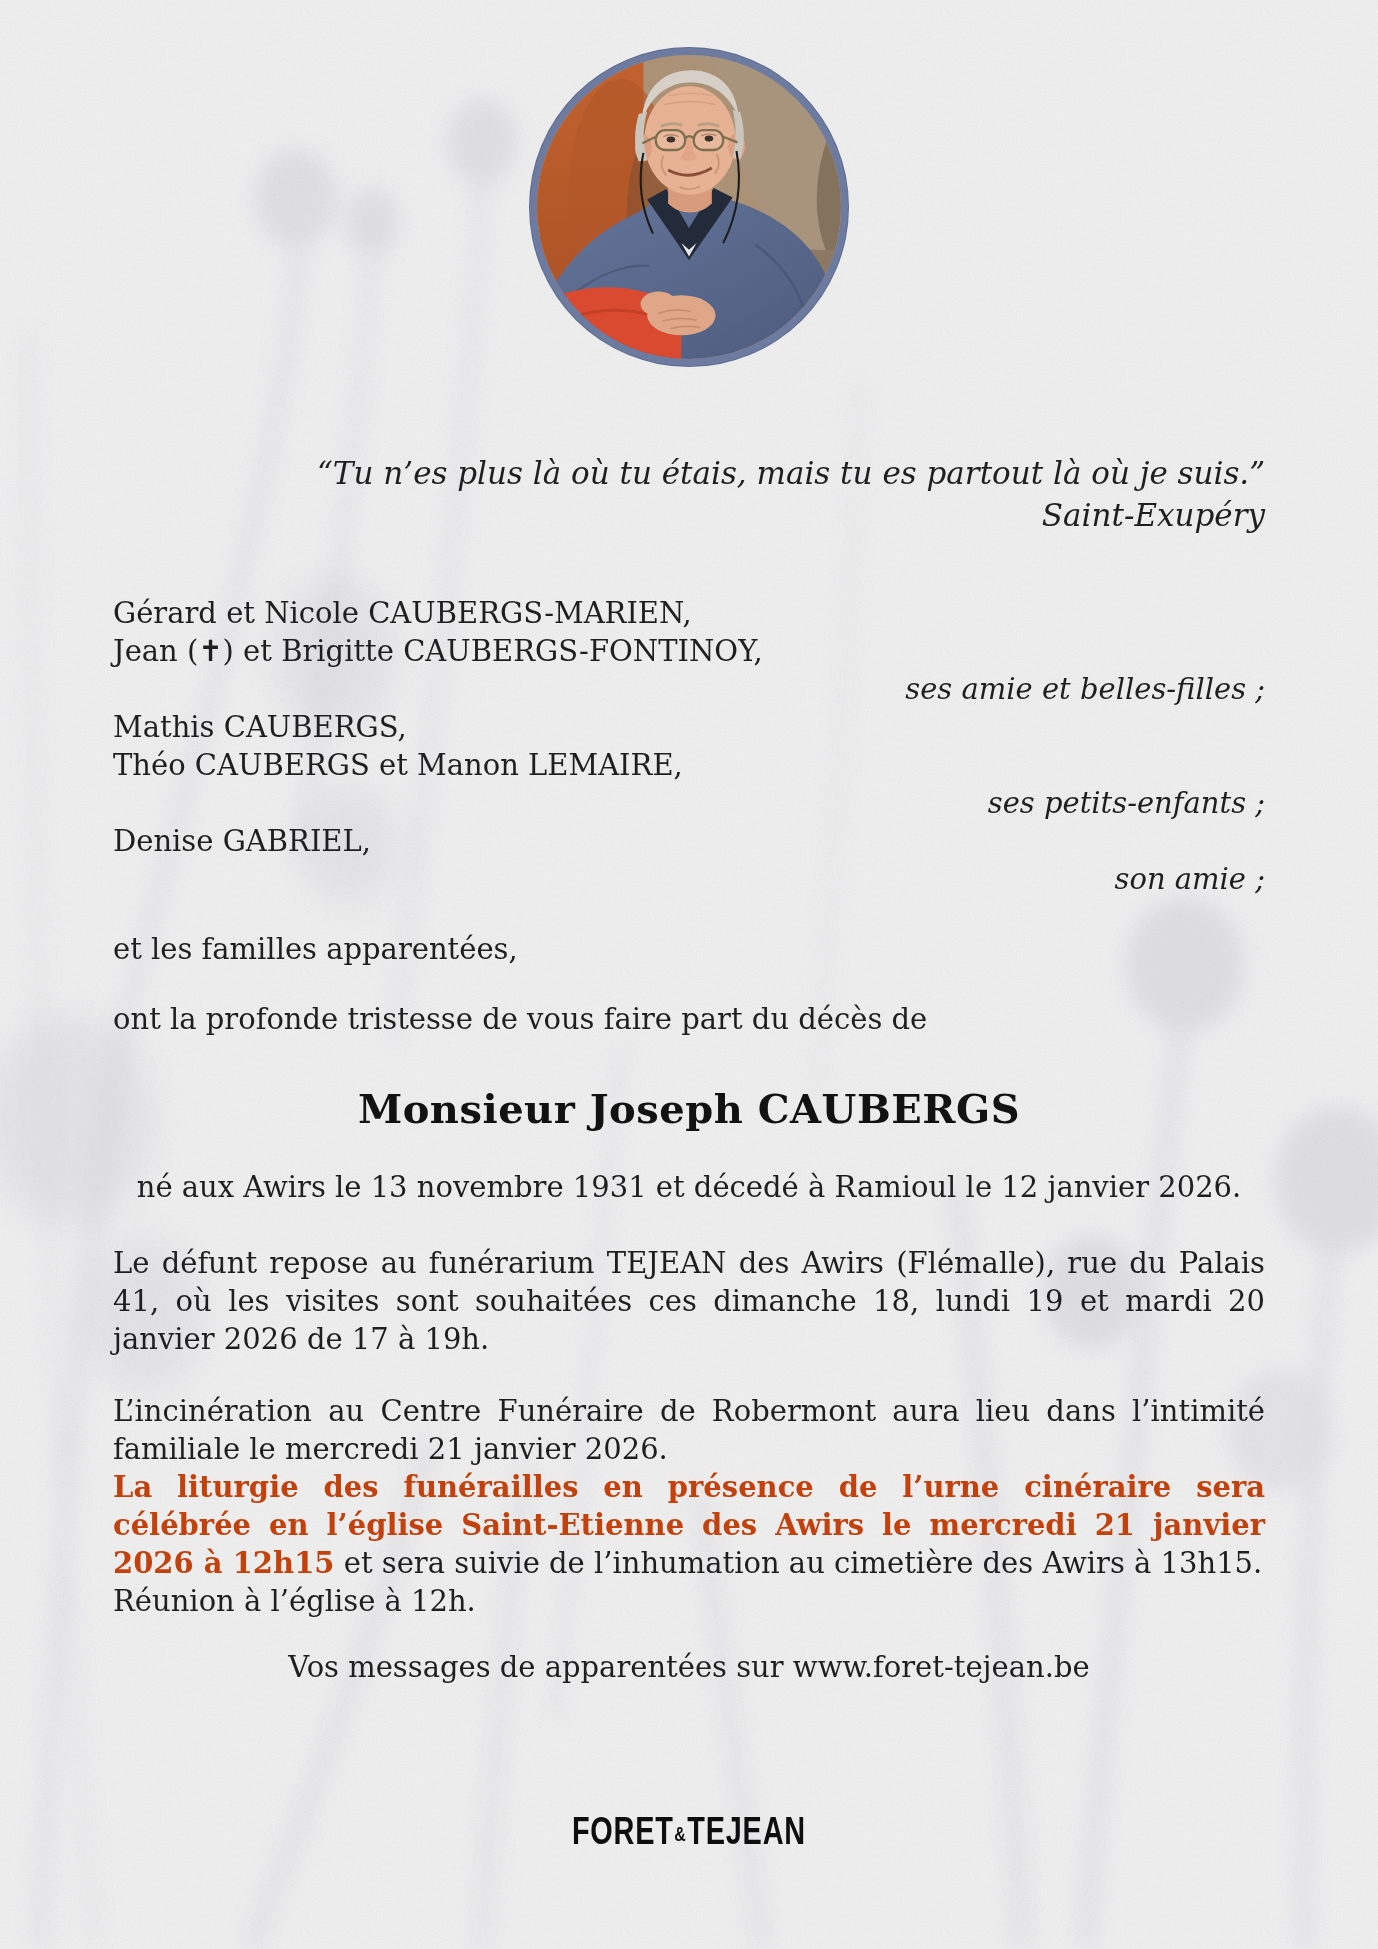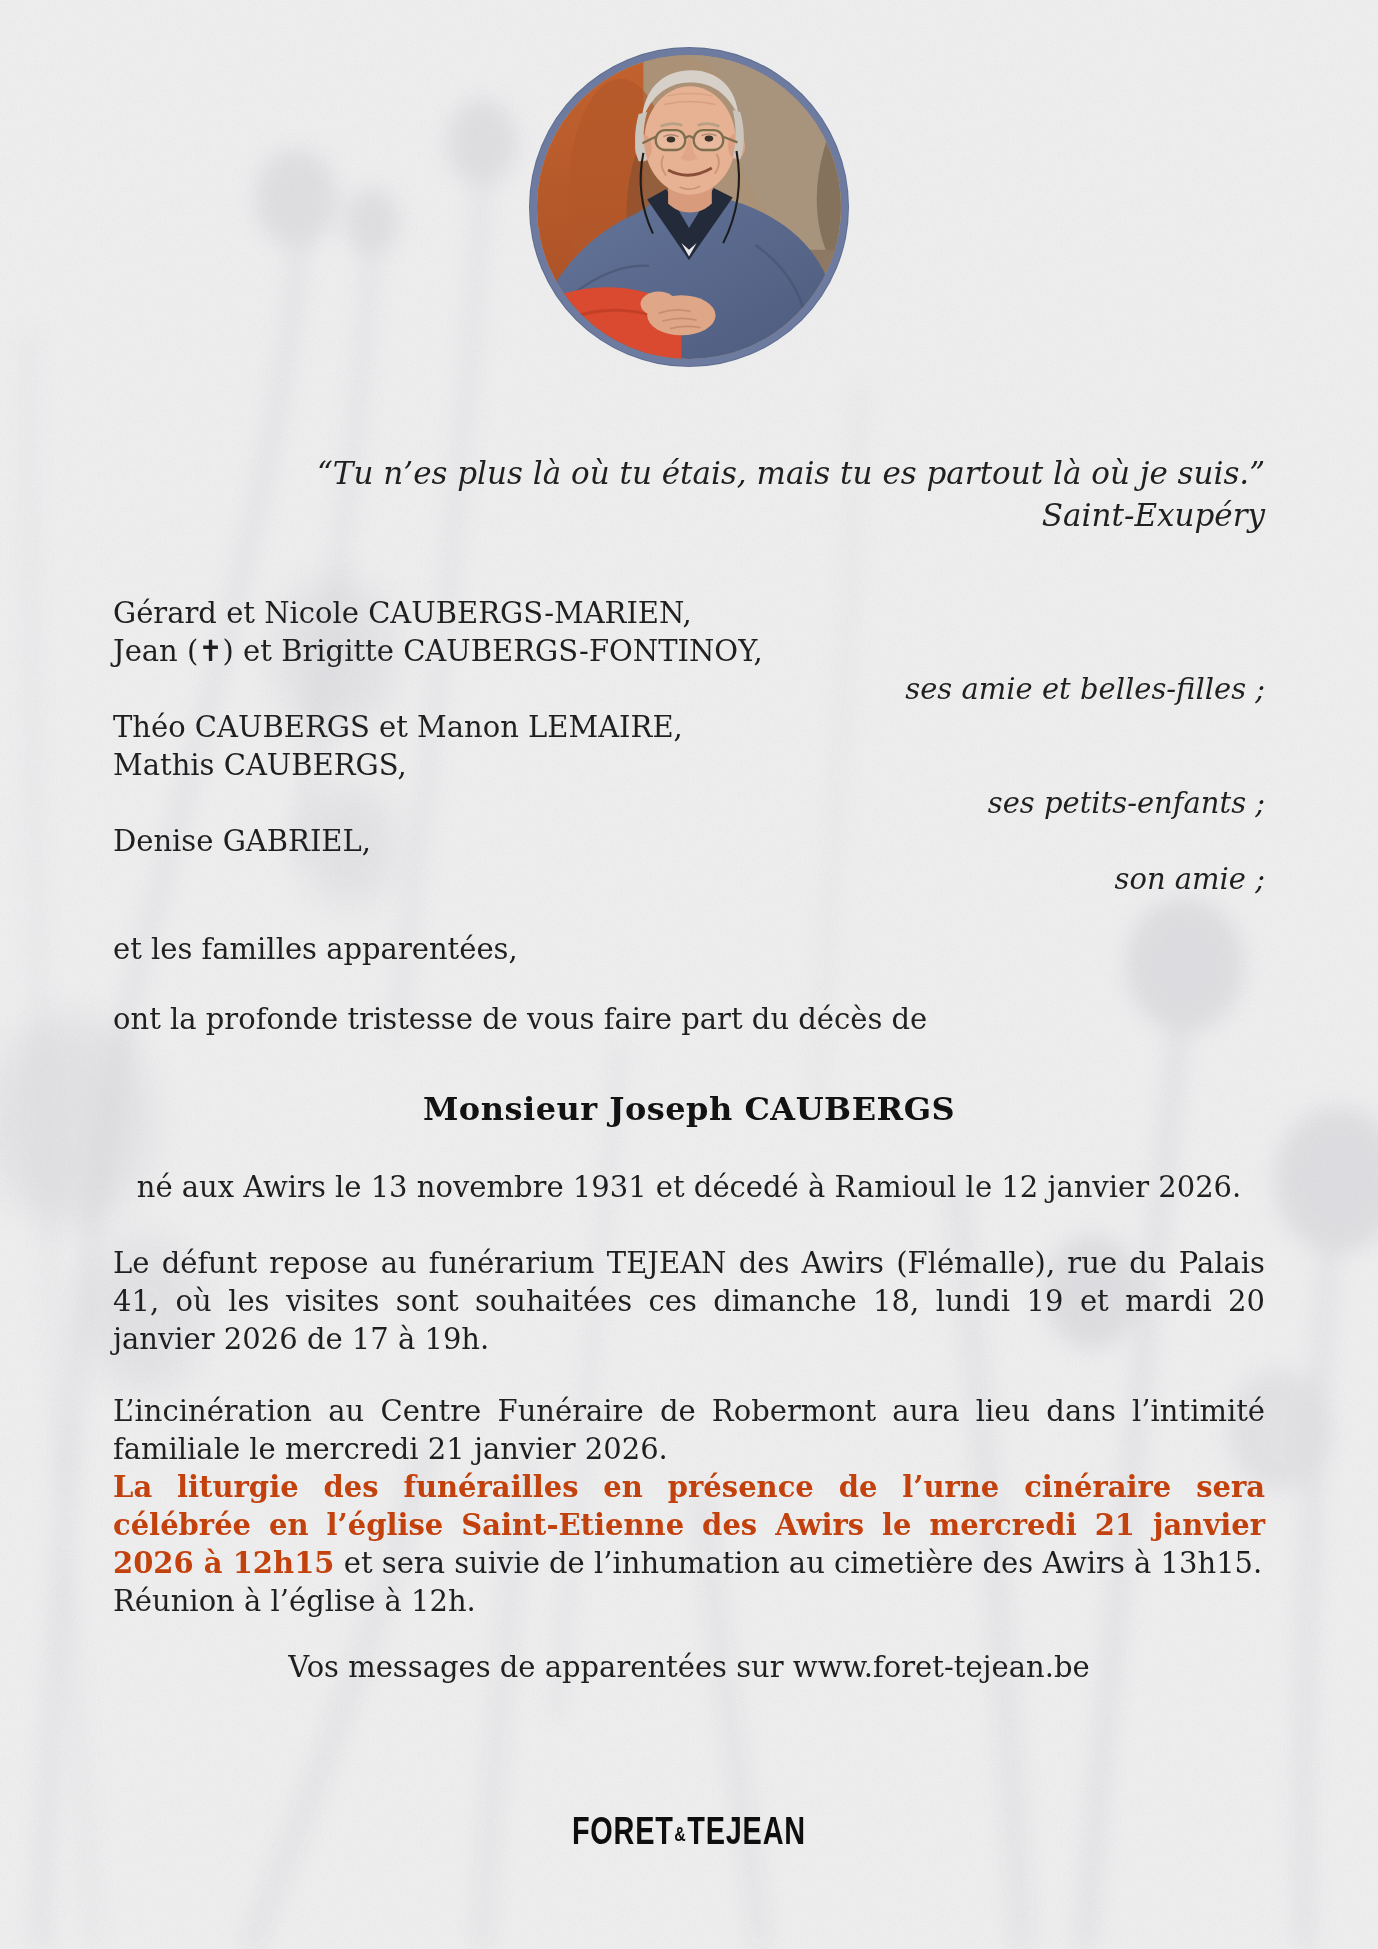--- a/index.html
+++ b/index.html
@@ -23,21 +23,21 @@
     font-size:29px;line-height:38px;
   }
   .quote{font-style:italic;text-align:right;font-size:31px;line-height:42px;margin:0 0 58px 0;}
   .quote p{margin:0;}
   .family{margin:0;}
   .name-line{margin:0;}
   .relation{margin:0;text-align:right;font-style:italic;}
   .line{margin:32px 0 0 0;}
   .deceased-name{
     margin:42px 0 30px 0;text-align:center;
-    font-size:32px;line-height:58px;font-weight:bold;color:#121212;letter-spacing:.5px;
+    font-size:40px;line-height:58px;font-weight:bold;color:#121212;letter-spacing:.5px;
   }
   .center-line{margin:4px;text-align:center;}
   .para{margin:0;text-align:justify;}
   .para.first{margin-top:38px;}
   .para-group{margin-top:34px;}
   .para-group .para{text-align:justify;}
   .para-group .para.no-just{text-align:left;}
   strong{font-weight:bold;color:#c2410c;}
   .condolences{margin-top:28px;}
   
@@ -187,22 +187,22 @@
 
     <div class="quote">
       <p>“Tu n’es plus là où tu étais, mais tu es partout là où je suis.”</p>
       <p>Saint-Exupéry</p>
     </div>
 
     <div class="family">
       <p class="name-line">Gérard et Nicole CAUBERGS-MARIEN,</p>
       <p class="name-line">Jean (✝) et Brigitte CAUBERGS-FONTINOY,</p>
       <p class="relation">ses amie et belles-filles ;</p>
+      <p class="name-line">Mathis CAUBERGS,</p>
       <p class="name-line">Théo CAUBERGS et Manon LEMAIRE,</p>
-      <p class="name-line">Mathis CAUBERGS,</p>
       <p class="relation">ses petits-enfants ;</p>
       <p class="name-line">Denise GABRIEL,</p>
       <p class="relation">son amie ;</p>
     </div>
 
     <p class="line">et les familles apparentées,</p>
     <p class="line">ont la profonde tristesse de vous faire part du décès de</p>
 
     <h1 class="deceased-name">Monsieur Joseph CAUBERGS</h1>
 

